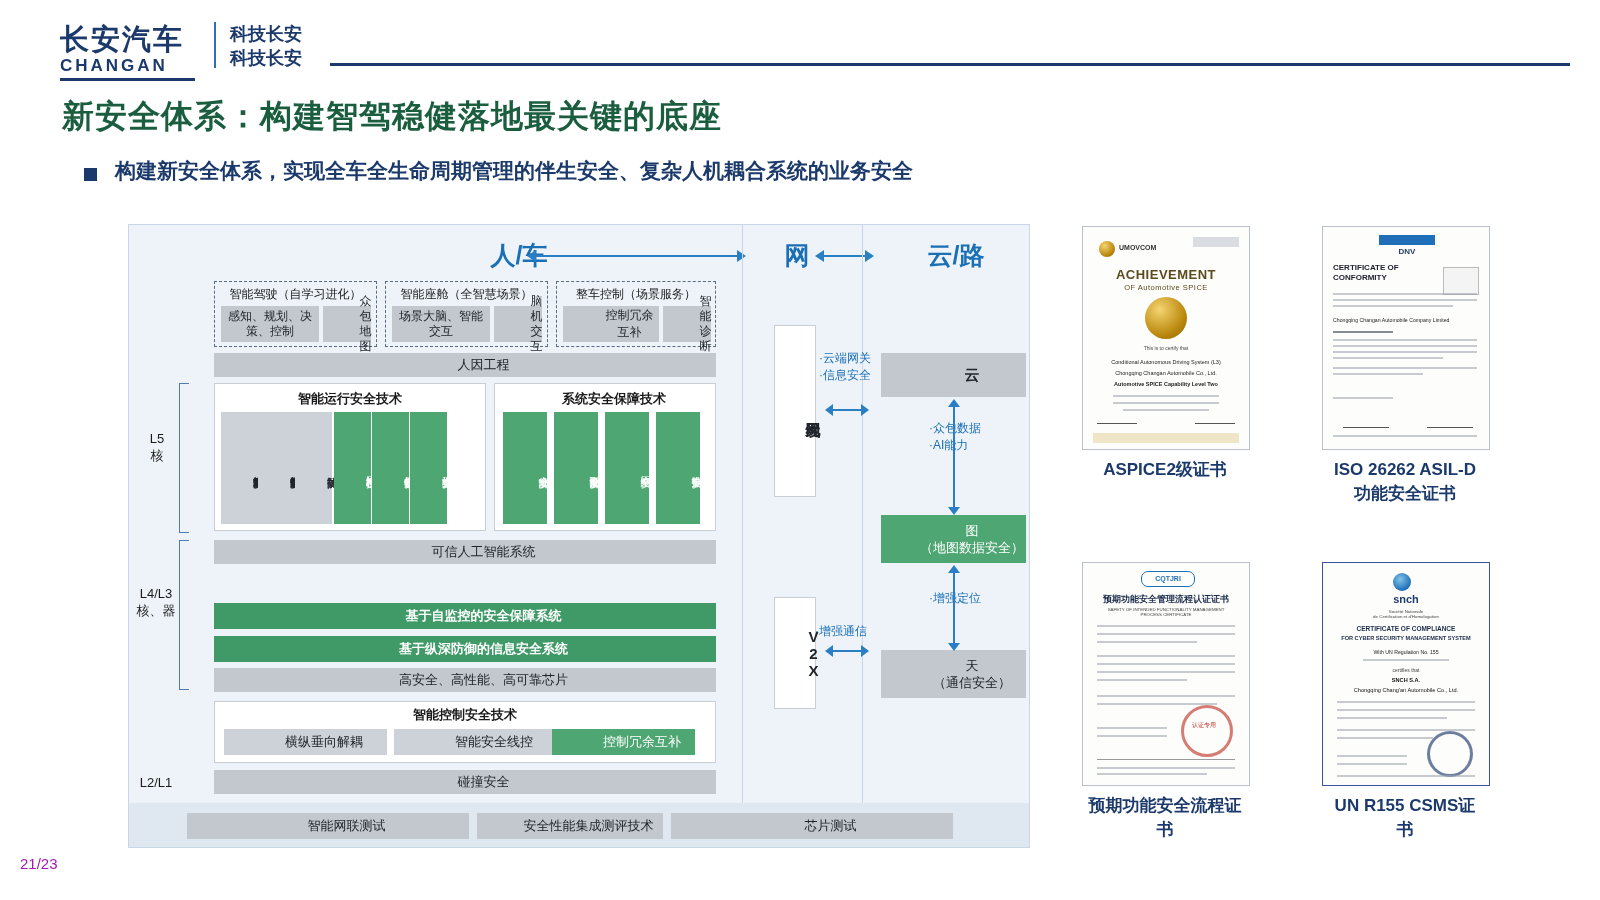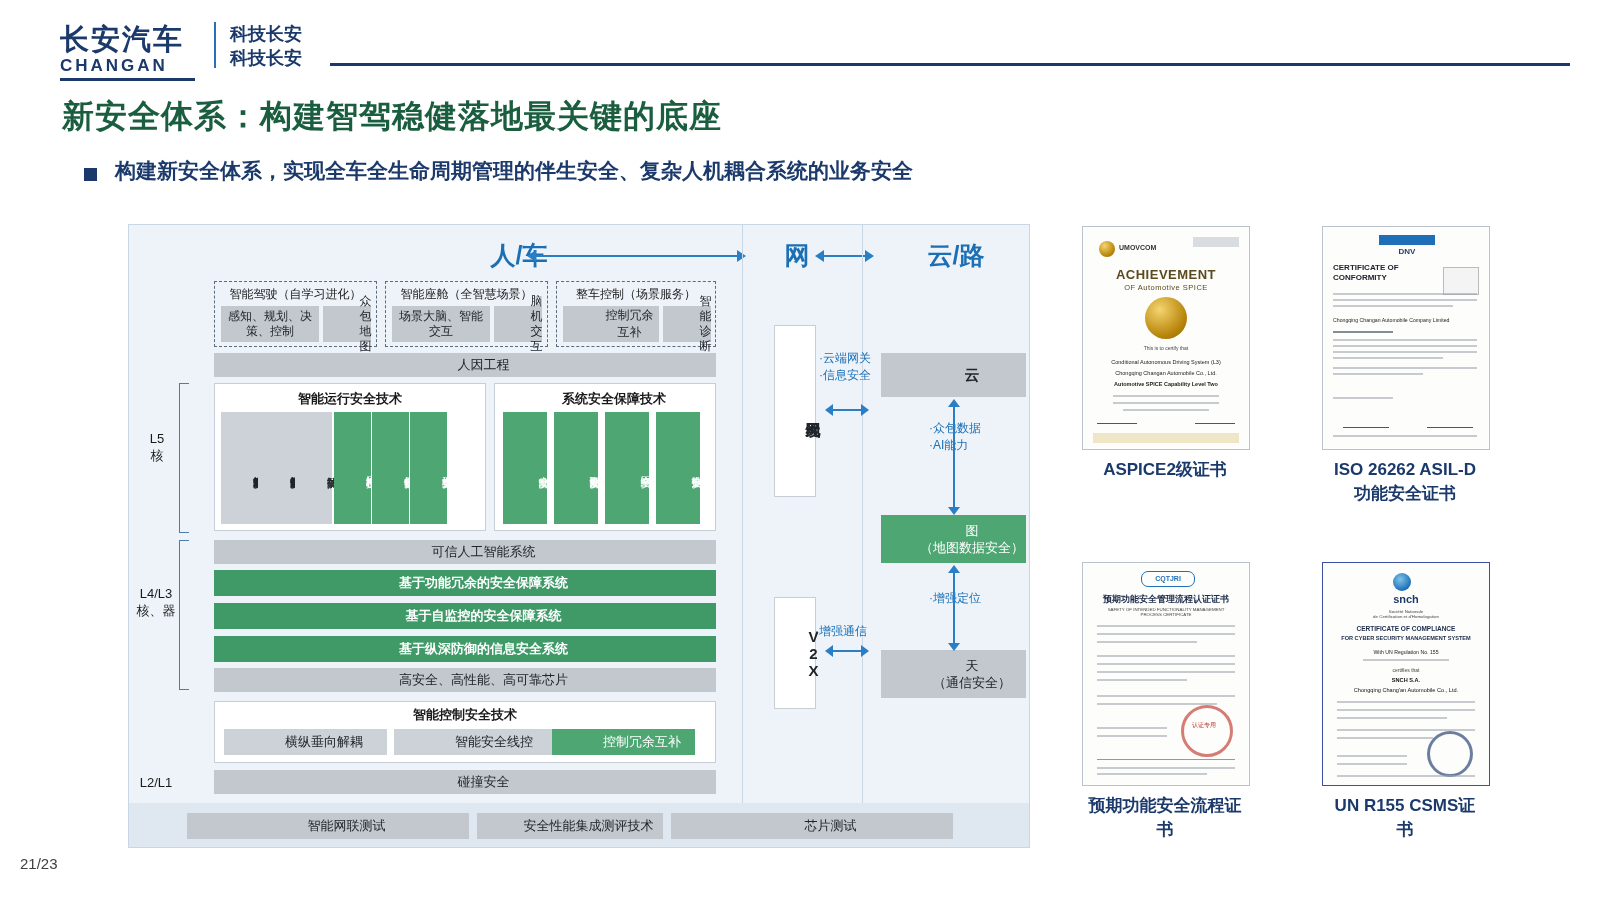--- a/index.html
+++ b/index.html
@@ -45,21 +45,21 @@
   .bluetxt{color:#1a6fb5;}
 
   
   .cert{position:absolute;}
   .cert-img{border:1px solid #b9c2cb;background:#fdfdfb;position:relative;overflow:hidden;}
   .cert-cap{margin-top:8px;text-align:center;font-size:17px;font-weight:bold;color:#1b3a6b;line-height:24px;}
   .fake-line{position:absolute;background:#9aa3ad;height:2px;opacity:.55;}
   .fake-line.dark{background:#5c6672;opacity:.75;}
   .seal{position:absolute;border:3px solid #c0392b;border-radius:50%;opacity:.65;}
   .gold{position:absolute;border-radius:50%;background:radial-gradient(circle at 35% 30%,#f5d470,#b8860b 65%,#8a6508);}
-  .pagenum{position:absolute;left:20px;top:855px;font-size:15px;color:#404040;}
+  .pagenum{position:absolute;left:20px;top:855px;font-size:15px;color:#a21caf;}
 </style>
 </head>
 <body>
 
 <div class="hdr">
   <div class="logo-cn">长安汽车</div>
   <div class="logo-en">CHANGAN</div>
   <div class="logo-rule"></div>
   <div class="logo-div"></div>
   <div class="slogan">
@@ -149,21 +149,20 @@
       <span class="vert">数据安全</span>
     </div>
 
   <div class="brk" style="left:50px;top:315px;height:148px;"></div>
   <div class="lbl" style="left:4px;top:360px;width:46px;font-size:13px;line-height:17px;">
     <span>L4/L3</span><br>
     <span>核、器</span>
   </div>
 
   <div class="box gray" style="left:85px;top:315px;width:502px;height:24px;font-size:13px;">可信人工智能系统</div>
-  <div class="box green-d" style="left:85px;top:345px;width:502px;height:26px;font-size:13px;font-weight:600;">基于功能冗余的安全保障系统</div>
   <div class="box green-d" style="left:85px;top:378px;width:502px;height:26px;font-size:13px;font-weight:600;">基于自监控的安全保障系统</div>
   <div class="box green-d" style="left:85px;top:411px;width:502px;height:26px;font-size:13px;font-weight:600;">基于纵深防御的信息安全系统</div>
   <div class="box gray" style="left:85px;top:443px;width:502px;height:24px;font-size:13px;">高安全、高性能、高可靠芯片</div>
 
   <div class="box white" style="left:85px;top:476px;width:502px;height:62px;"></div>
   <div class="lbl" style="left:85px;top:481px;width:502px;font-size:13px;font-weight:600;">智能控制安全技术</div>
   <div class="box gray-l" style="left:95px;top:504px;width:163px;height:26px;font-size:13px;">横纵垂向解耦</div>
   <div class="box gray-l" style="left:265px;top:504px;width:163px;height:26px;font-size:13px;">智能安全线控</div>
   <div class="box green" style="left:423px;top:504px;width:143px;height:26px;font-size:13px;">控制冗余互补</div>
 

